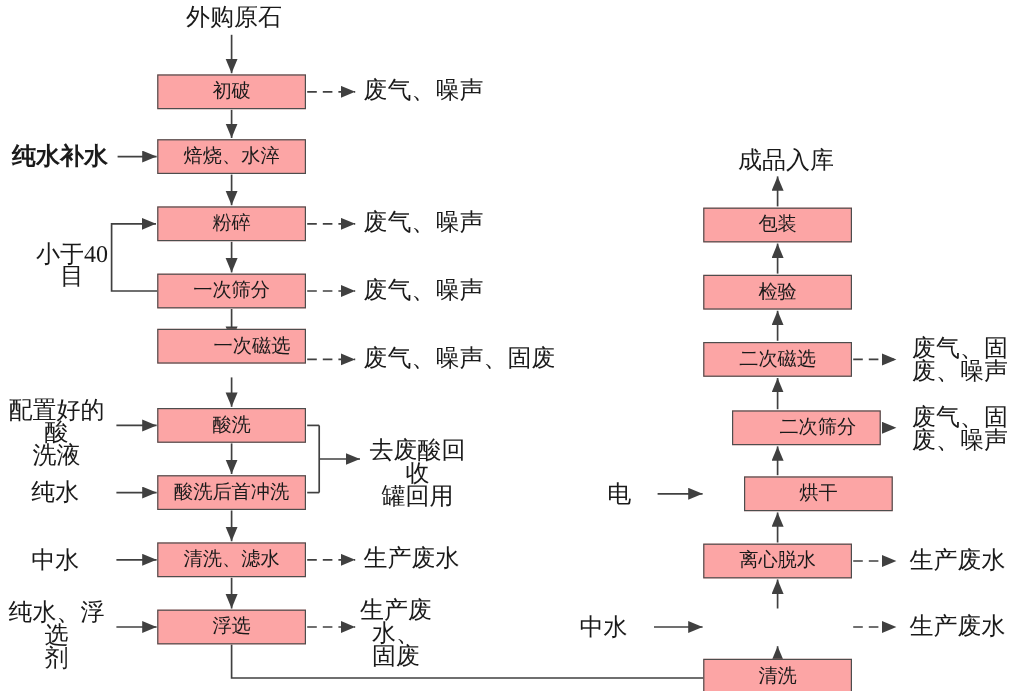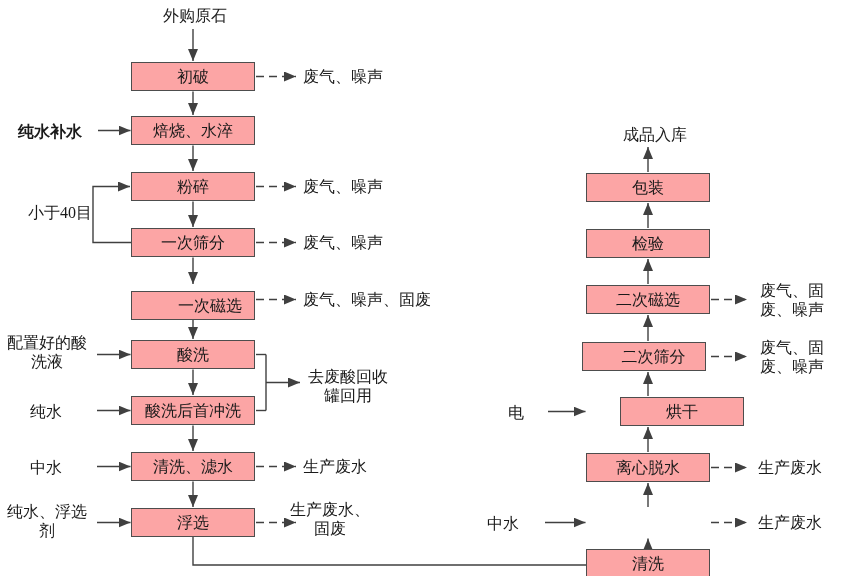--- a/index.html
+++ b/index.html
@@ -17,21 +17,21 @@
     width:124px;height:29px;
     box-sizing:border-box;
     border:1.5px solid #4d4d4d;
     background:#fca5a5;
     display:flex;align-items:center;justify-content:center;
     font-size:16px;line-height:1;
     white-space:nowrap;
   }
   .lbl{
     position:absolute;
-    font-size:16px;line-height:19px;
+    font-size:20px;line-height:19px;
     white-space:pre-line;
   }
   .ctr{text-align:center;}
   .em2{line-height:18.5px;}
 </style>
 </head>
 <body>
 
 <div class="canvas">
 
@@ -94,30 +94,30 @@
     </g>
   </svg>
 
   <div class="lbl ctr" style="left:153px;top:6px;width:84px;">外购原石</div>
   <div class="lbl ctr" style="left:613px;top:125px;width:84px;">成品入库</div>
 
   <div class="box" style="left:131px;top:62px;">初破</div>
   <div class="box" style="left:131px;top:116px;">焙烧、水淬</div>
   <div class="box" style="left:131px;top:172px;">粉碎</div>
   <div class="box" style="left:131px;top:228px;">一次筛分</div>
-  <div class="box" style="left:131px;top:291px;padding-left:34px;">一次磁选</div>
+  <div class="box" style="left:131px;top:274px;padding-left:34px;">一次磁选</div>
   <div class="box" style="left:131px;top:340px;">酸洗</div>
   <div class="box" style="left:131px;top:396px;">酸洗后首冲洗</div>
   <div class="box" style="left:131px;top:452px;">清洗、滤水</div>
   <div class="box" style="left:131px;top:508px;">浮选</div>
 
   <div class="box" style="left:586px;top:173px;">包装</div>
   <div class="box" style="left:586px;top:229px;">检验</div>
   <div class="box" style="left:586px;top:285px;">二次磁选</div>
-  <div class="box" style="left:582px;top:342px;padding-left:19px;">二次筛分</div>
+  <div class="box" style="left:610px;top:342px;padding-left:19px;">二次筛分</div>
   <div class="box" style="left:620px;top:397px;">烘干</div>
   <div class="box" style="left:586px;top:453px;">离心脱水</div>
   <div class="box" style="left:586px;top:508px;margin-top:41px;">清洗</div>
 
   <div class="lbl ctr" style="left:8px;top:122px;width:84px;font-weight:bold;">纯水补水</div>
   <div class="lbl ctr" style="left:2px;top:333px;width:90px;">配置好的酸
 洗液</div>
   <div class="lbl ctr" style="left:10px;top:402px;width:72px;">纯水</div>
   <div class="lbl ctr" style="left:10px;top:458px;width:72px;">中水</div>
   <div class="lbl ctr" style="left:1px;top:502px;width:92px;">纯水、浮选

